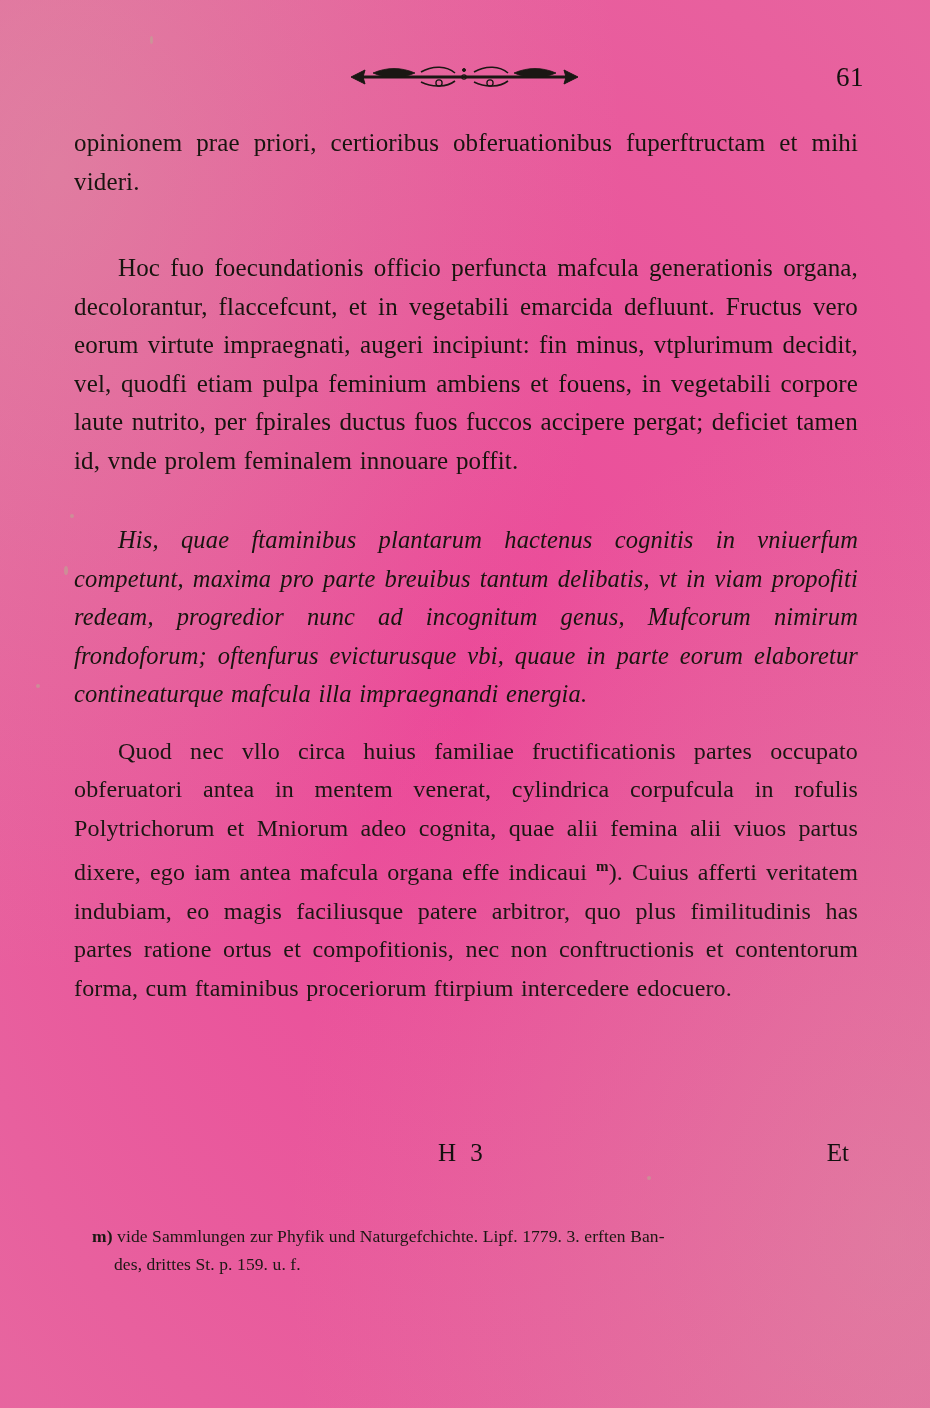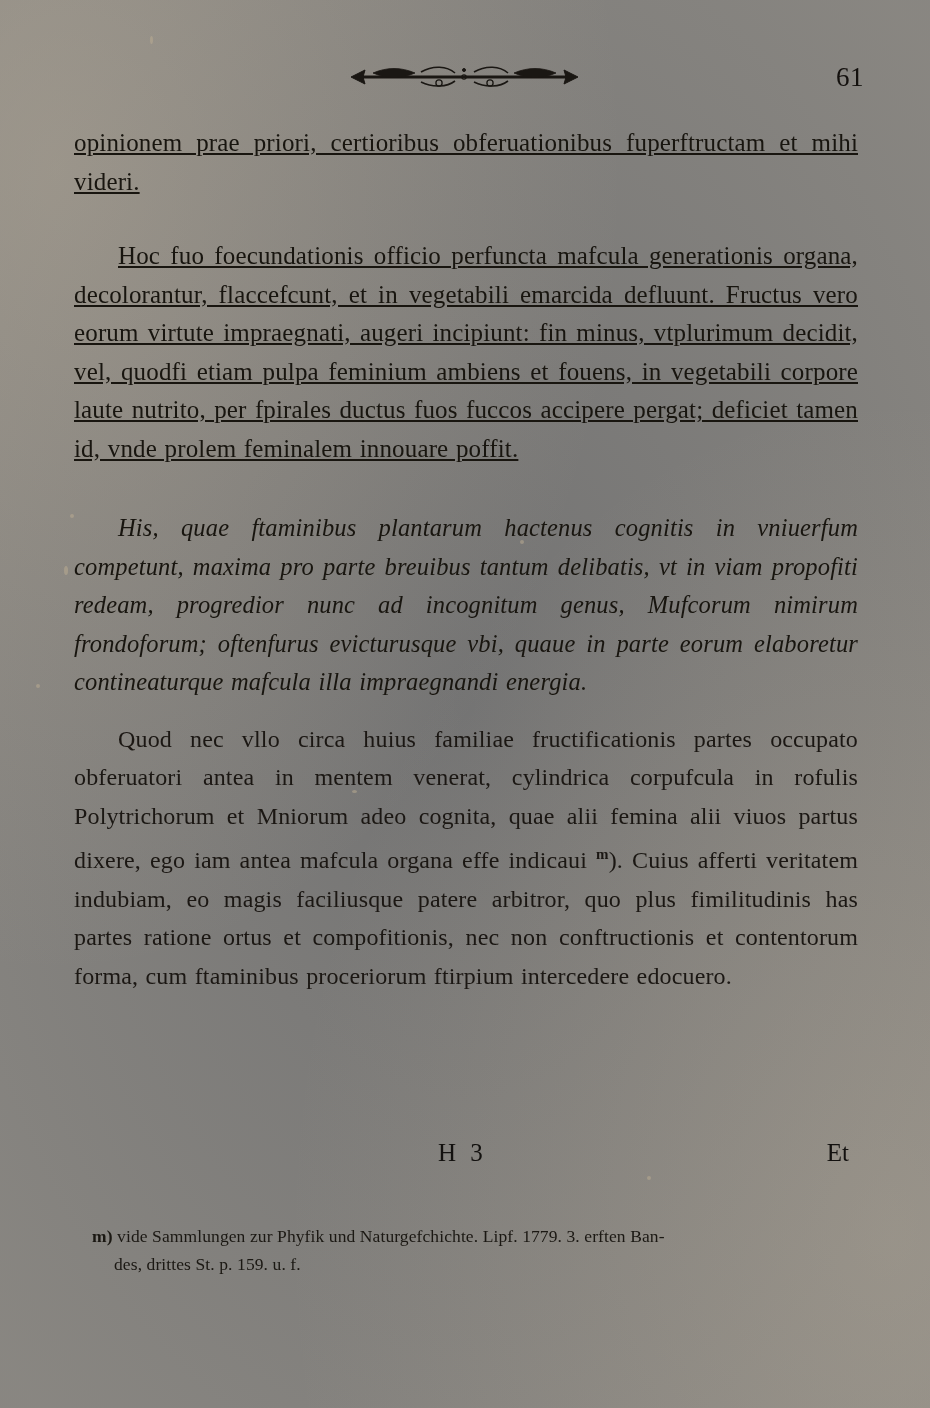--- a/index.html
+++ b/index.html
@@ -11,21 +11,21 @@
     width: 930px;
     height: 1408px;
     position: relative;
     font-family: "Liberation Serif", serif;
     color: #13110f;
     overflow: hidden;
   }
   .page {
     position: absolute;
     inset: 0;
-    background: #737373;
+    background: #ec4899;
   }
   
   .page::before {
     content: "";
     position: absolute;
     inset: 0;
     background:
       radial-gradient(ellipse at 6% 12%, rgba(205,190,165,0.30), rgba(255,255,255,0) 46%),
       radial-gradient(ellipse at 96% 88%, rgba(205,190,165,0.26), rgba(255,255,255,0) 48%),
       radial-gradient(ellipse at 50% 50%, rgba(250,248,242,0.0), rgba(214,202,180,0.22) 96%);
@@ -64,25 +64,25 @@
   p {
     margin: 0;
     font-size: 24.5px;
     line-height: 38.5px;
     text-align: justify;
     text-justify: inter-word;
     letter-spacing: 0.15px;
     word-spacing: 1.2px;
     color: #18150f;
   }
-  p.gap-1 { margin-top: 36px; }
+  p.gap-1 { margin-top: 48px; }
   p.gap-2 { margin-top: 41px; font-style: italic; }
   p.gap-3 { margin-top: 18px; }
   p .ind { display: inline-block; width: 44px; }
-  p.blk-1 { font-size: 25px; text-decoration: underline; }
+  p.blk-1 { font-size: 25px; }
   p.blk-2 { font-size: 24.5px; }
   p.blk-3 { font-size: 24px; color: #1b1713; }
   sup.note-ref {
     font-size: 15px;
     vertical-align: super;
     font-weight: bold;
   }
   
   .sig-row {
     position: absolute;

